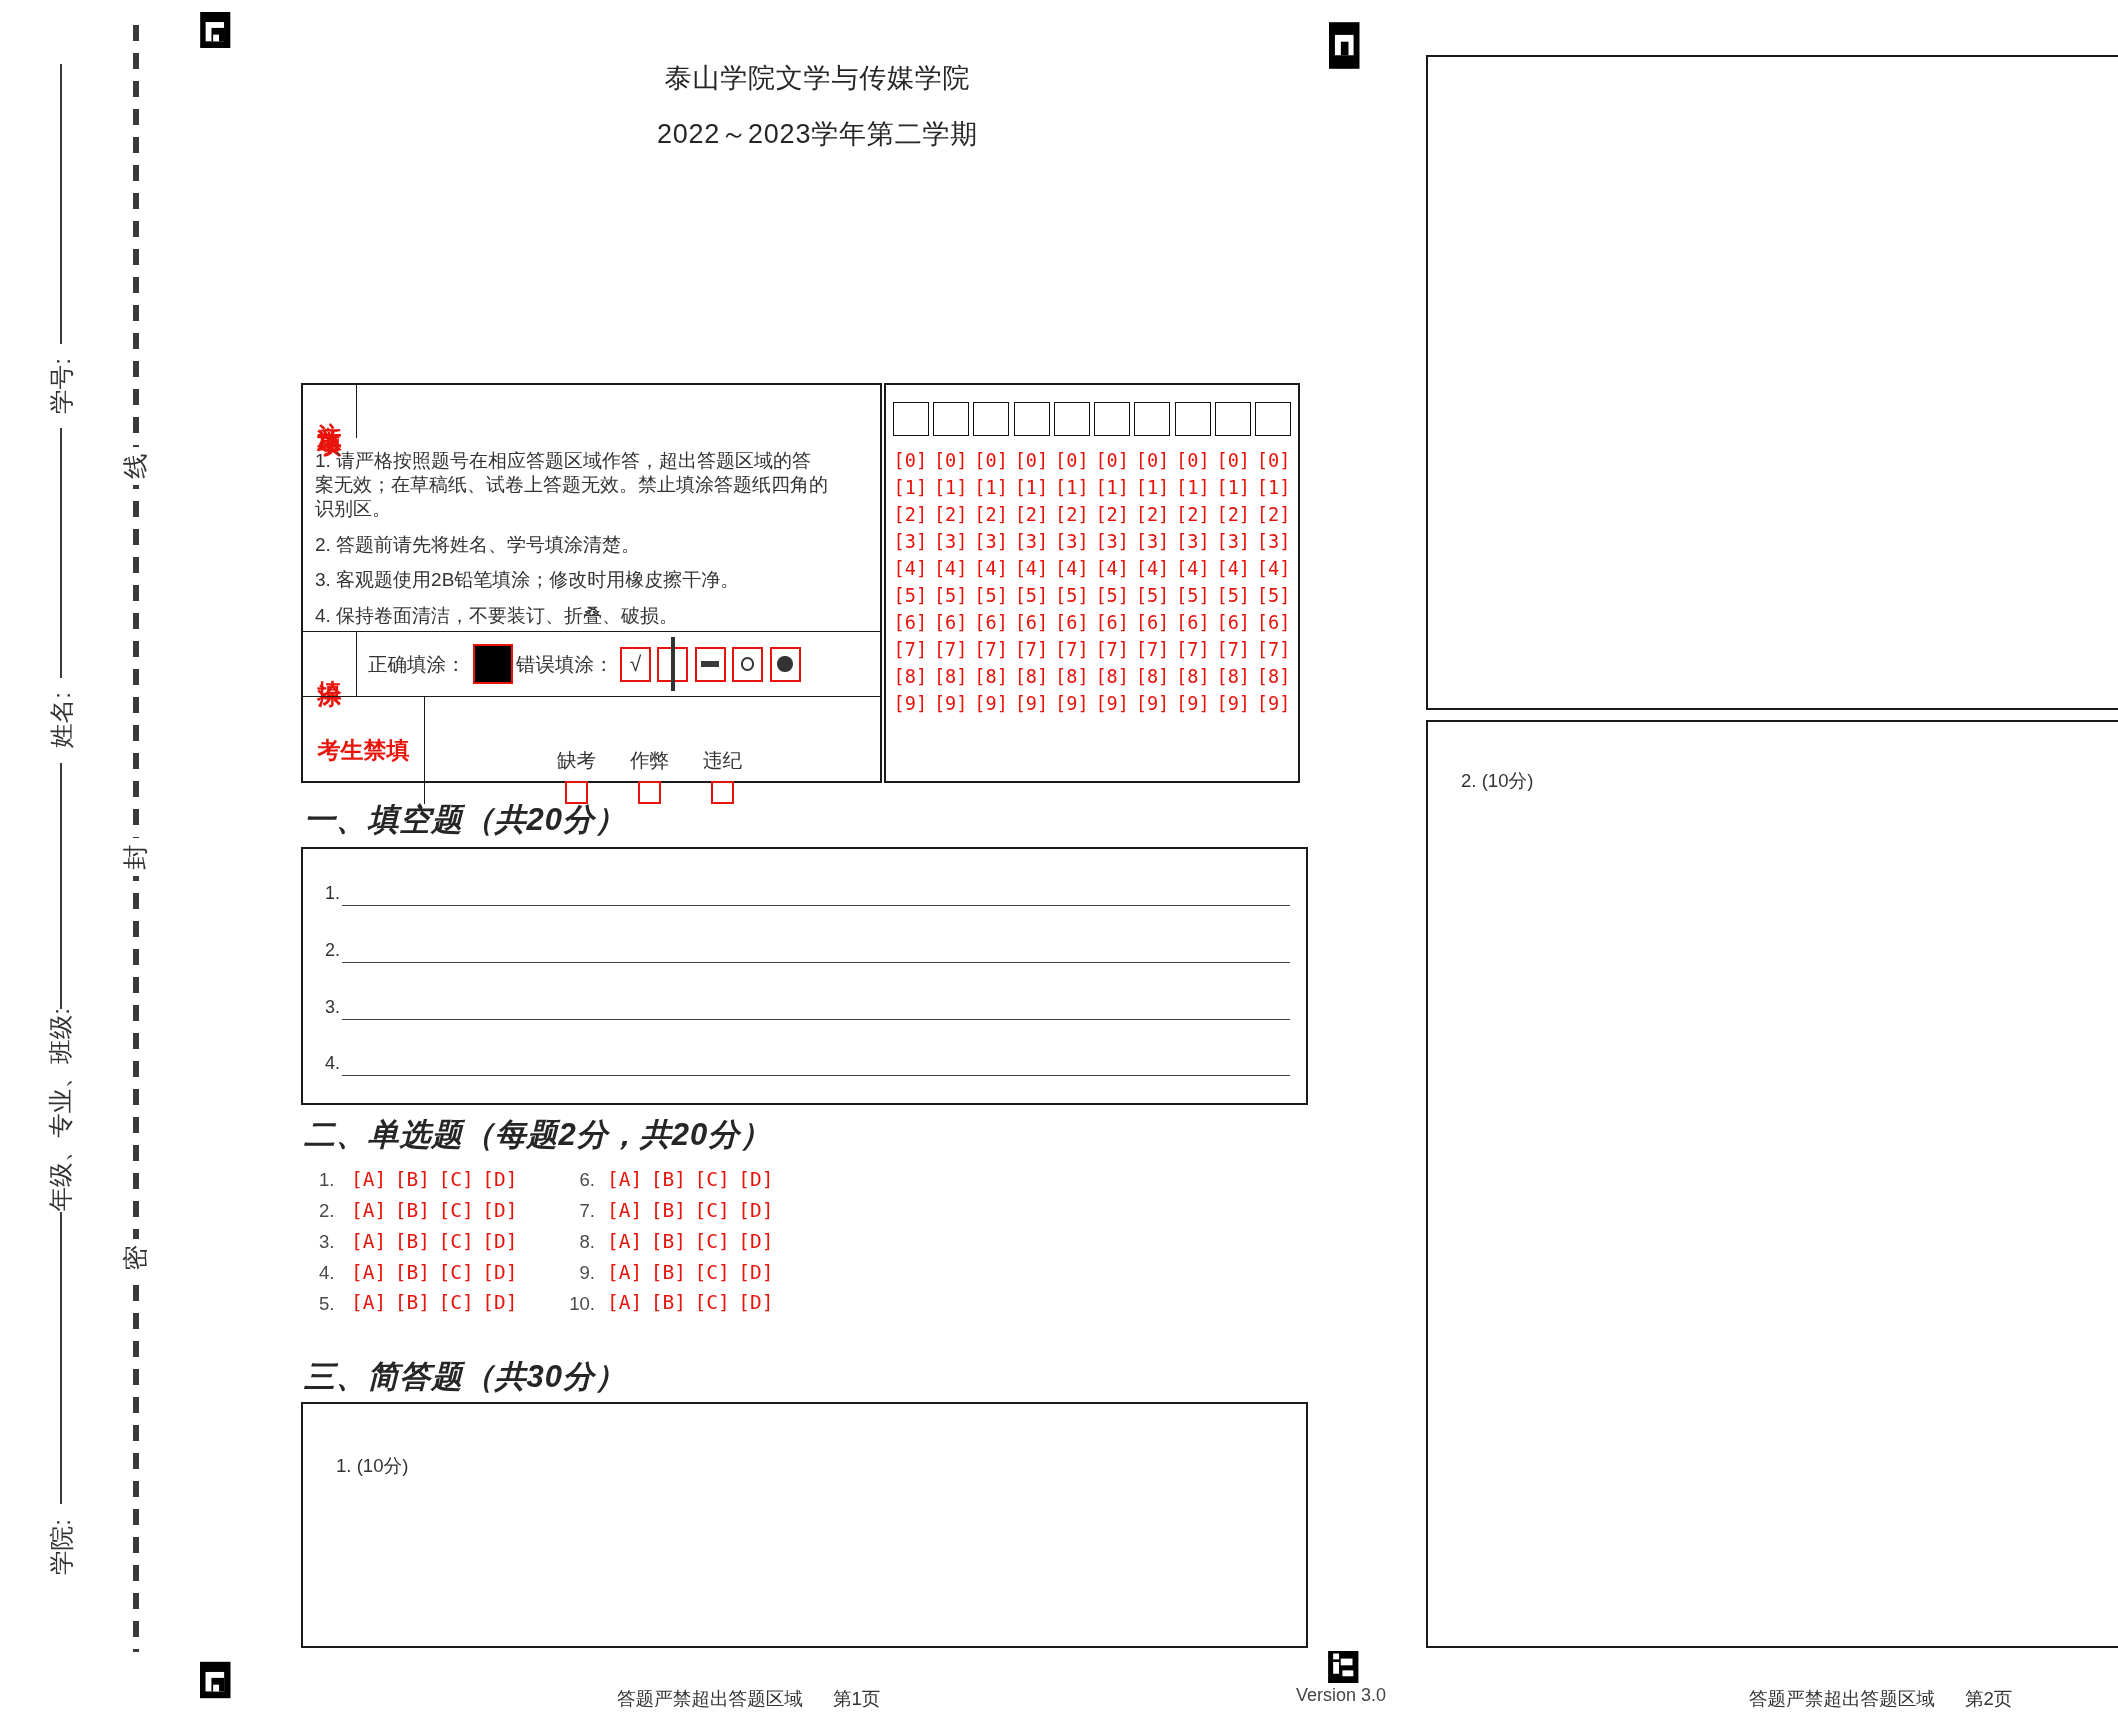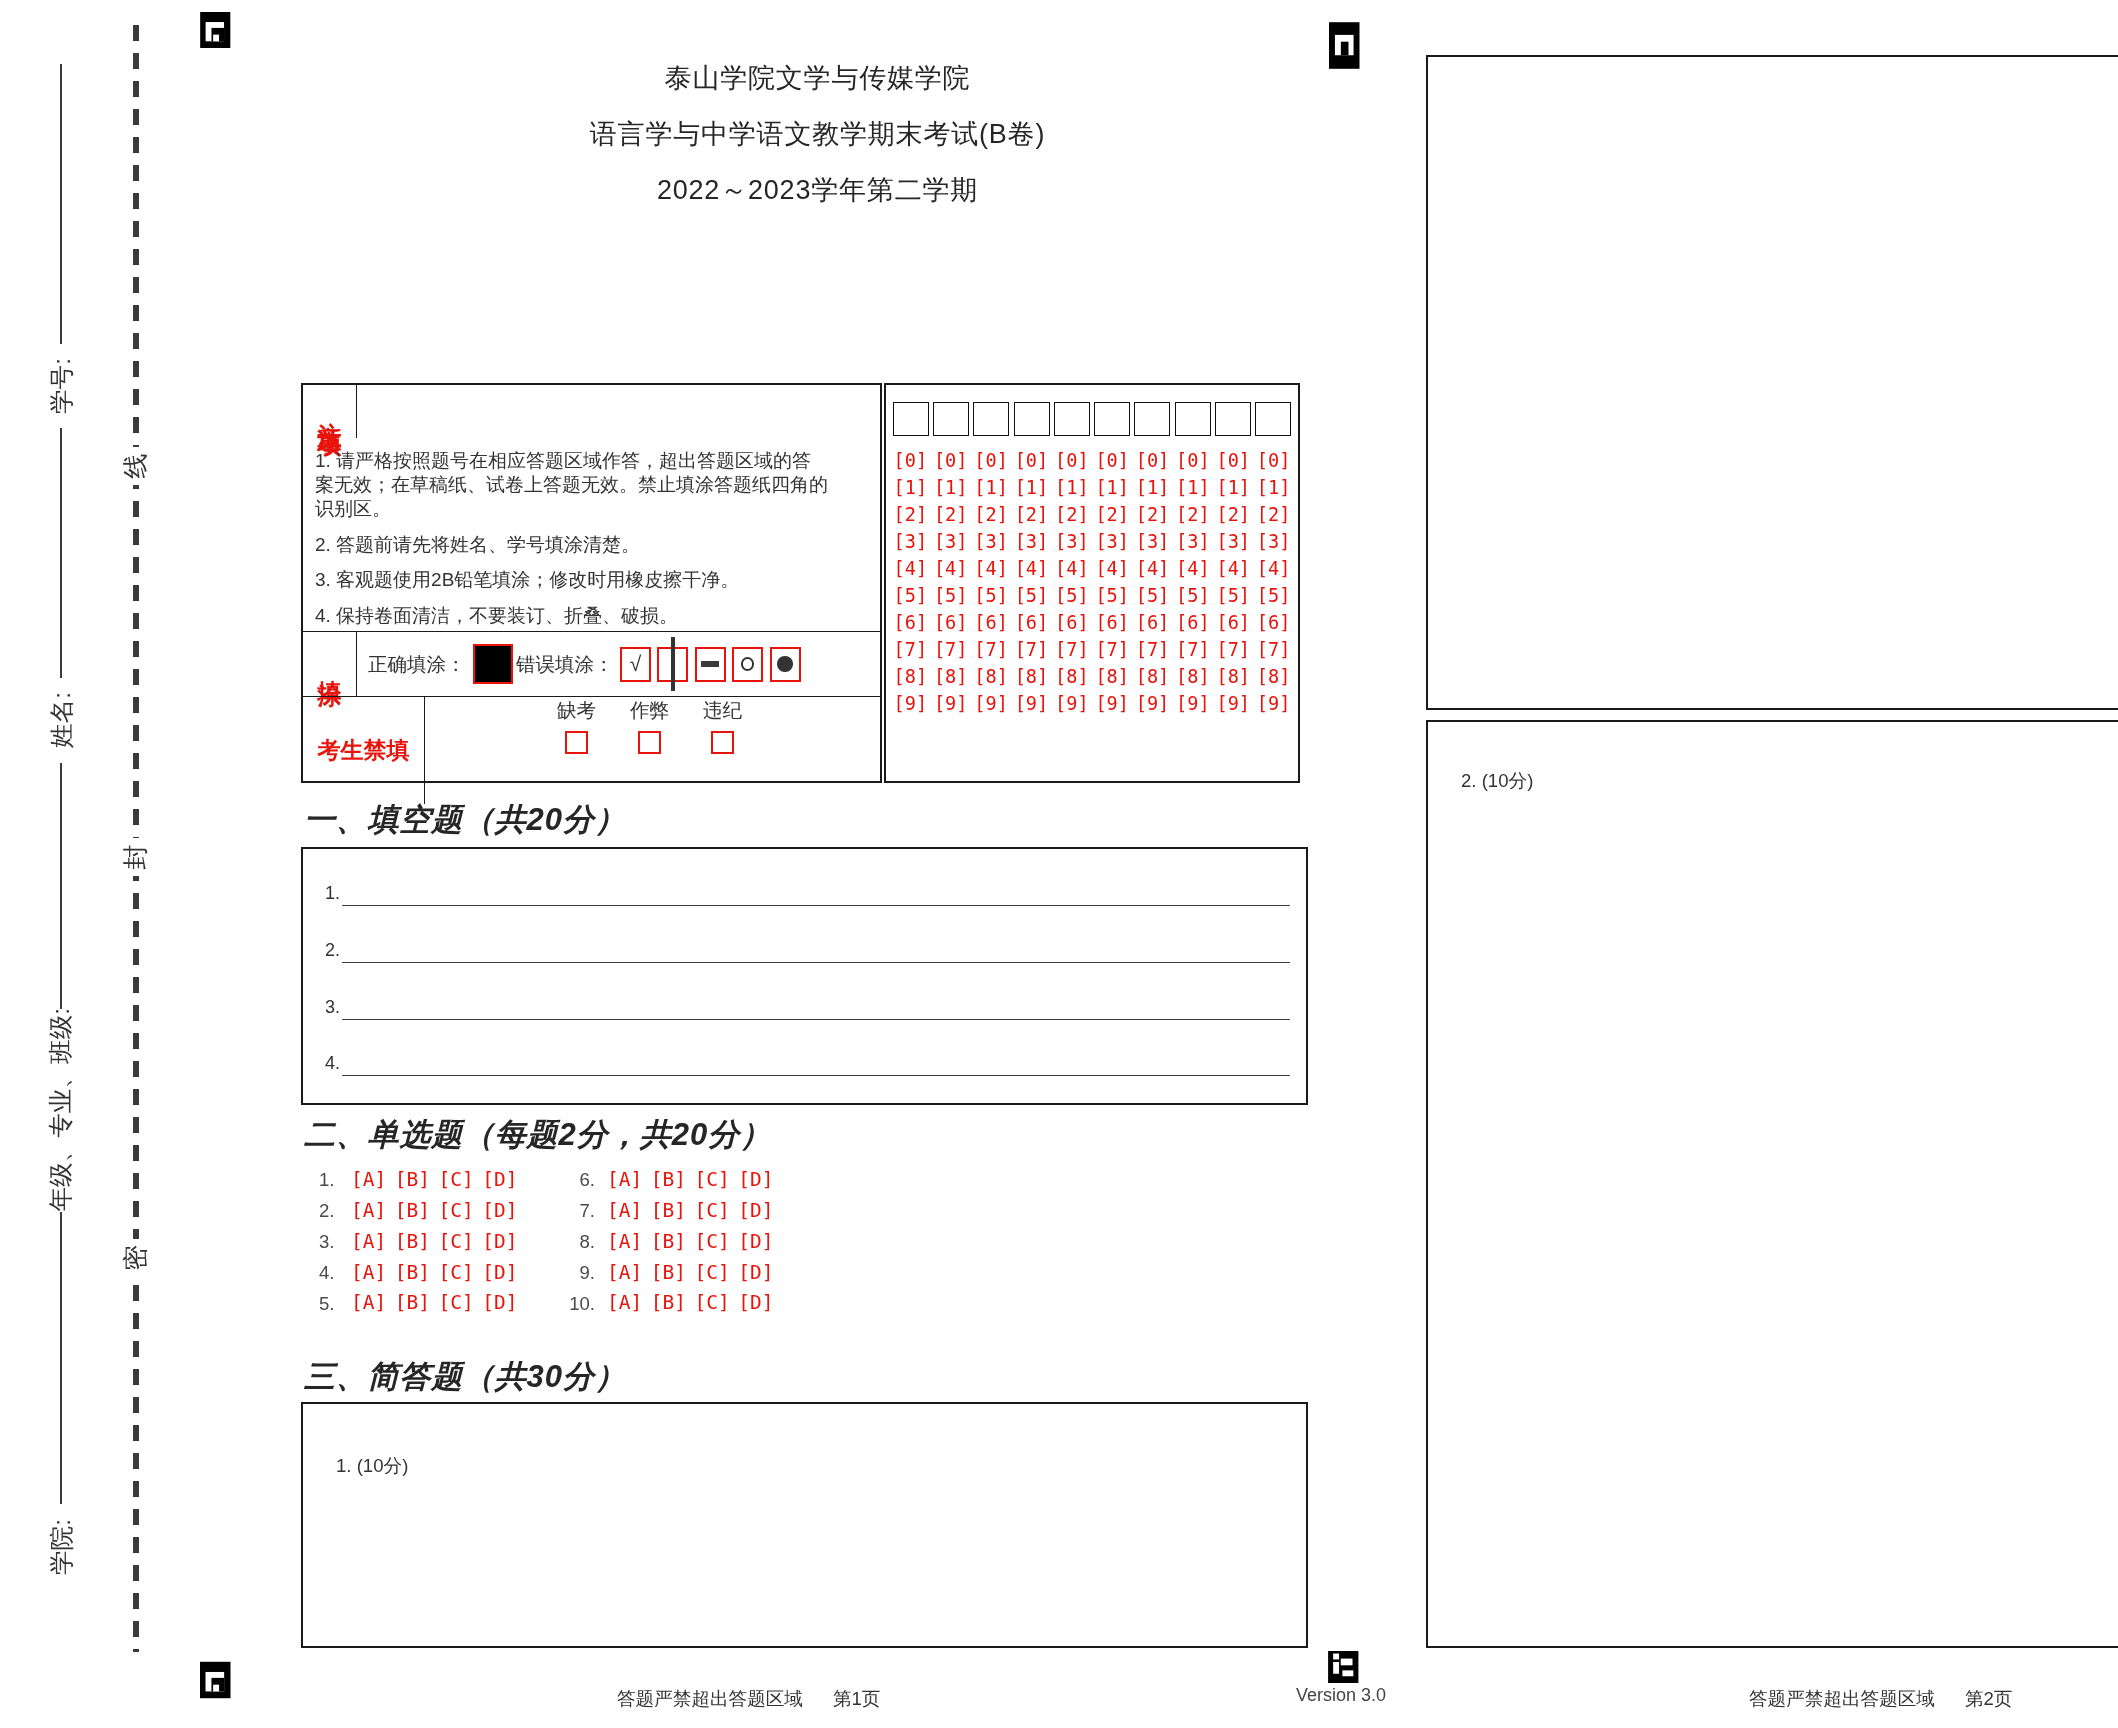--- a/index.html
+++ b/index.html
@@ -31,21 +31,21 @@
   .black-square{width:36px;height:36px;background:#000;border:2.1px solid #e8140c;margin-left:7.6px;}
   .err-box{width:27px;height:31px;border:2.1px solid #e8140c;margin-left:6.4px;
            display:flex;align-items:center;justify-content:center;color:#333;font-size:21px;position:relative;}
   .mark-vbar{width:4.2px;height:54px;background:#333;}
   .mark-dash{width:18px;height:5.5px;background:#3a3a3a;}
   .mark-circle{width:13.6px;height:13.6px;border:2.1px solid #333;border-radius:50%;box-sizing:border-box;}
   .mark-dot{width:15.3px;height:15.3px;background:#333;border-radius:50%;}
   .forbid-label{width:121px;flex:0 0 121px;border-right:1.7px solid #1a1a1a;
                 display:flex;align-items:center;justify-content:center;
                 color:#e8140c;font-size:23px;font-weight:700;}
-  .forbid-content{display:flex;align-items:flex-start;padding-left:108px;gap:34px;}
+  .forbid-content{display:flex;align-items:flex-end;padding-left:108px;gap:34px;}
   .forbid-col{display:flex;flex-direction:column;align-items:center;}
   .forbid-col span{font-size:19.5px;color:#333;}
   .forbid-box{width:19.5px;height:19.5px;border:2.1px solid #e8140c;margin-top:6.8px;}
   
   .id-title{height:47px;display:flex;align-items:center;justify-content:center;
             border-bottom:1.7px solid #1a1a1a;color:#e8140c;font-size:23px;}
   .id-cells{display:flex;gap:4.2px;margin:17px 6.8px 0 6.8px;}
   .id-cell{flex:1;height:34px;border:1.7px solid #111;box-sizing:border-box;background:#fff;}
   .digit-grid{display:grid;grid-template-columns:repeat(10,1fr);margin:11px 4.2px 0 4.2px;}
   .digit-grid span{font-family:"DejaVu Sans Mono","Liberation Mono",monospace;
@@ -85,21 +85,20 @@
   <div class="seal-line"></div>
   <div id="seal-chars">
       <div class="seal-char" style="top: 447px;">线</div>
       <div class="seal-char" style="top: 838px;">封</div>
       <div class="seal-char" style="top: 1239px;">密</div>
     </div>
 </div>
 
 <div class="title-wrap" id="title-wrap">
     <div class="title-line">泰山学院文学与传媒学院</div>
-    <div class="title-line">语言学与中学语文教学期末考试(B卷)</div>
     <div class="title-line">2022～2023学年第二学期</div>
   </div>
 
 <div class="frame" style="left:301px;top:383px;width:581px;height:400px;">
   <div class="n-row" style="top:0;height:246px;flex-direction:column;">
     <div class="side-cell">
       <div class="v-text">注意事项</div>
     </div>
     <div class="notice-items" id="notice-items">
         <div class="notice-item">1.  请严格按照题号在相应答题区域作答，超出答题区域的答案无效；在草稿纸、试卷上答题无效。禁止填涂答题纸四角的识别区。</div>

